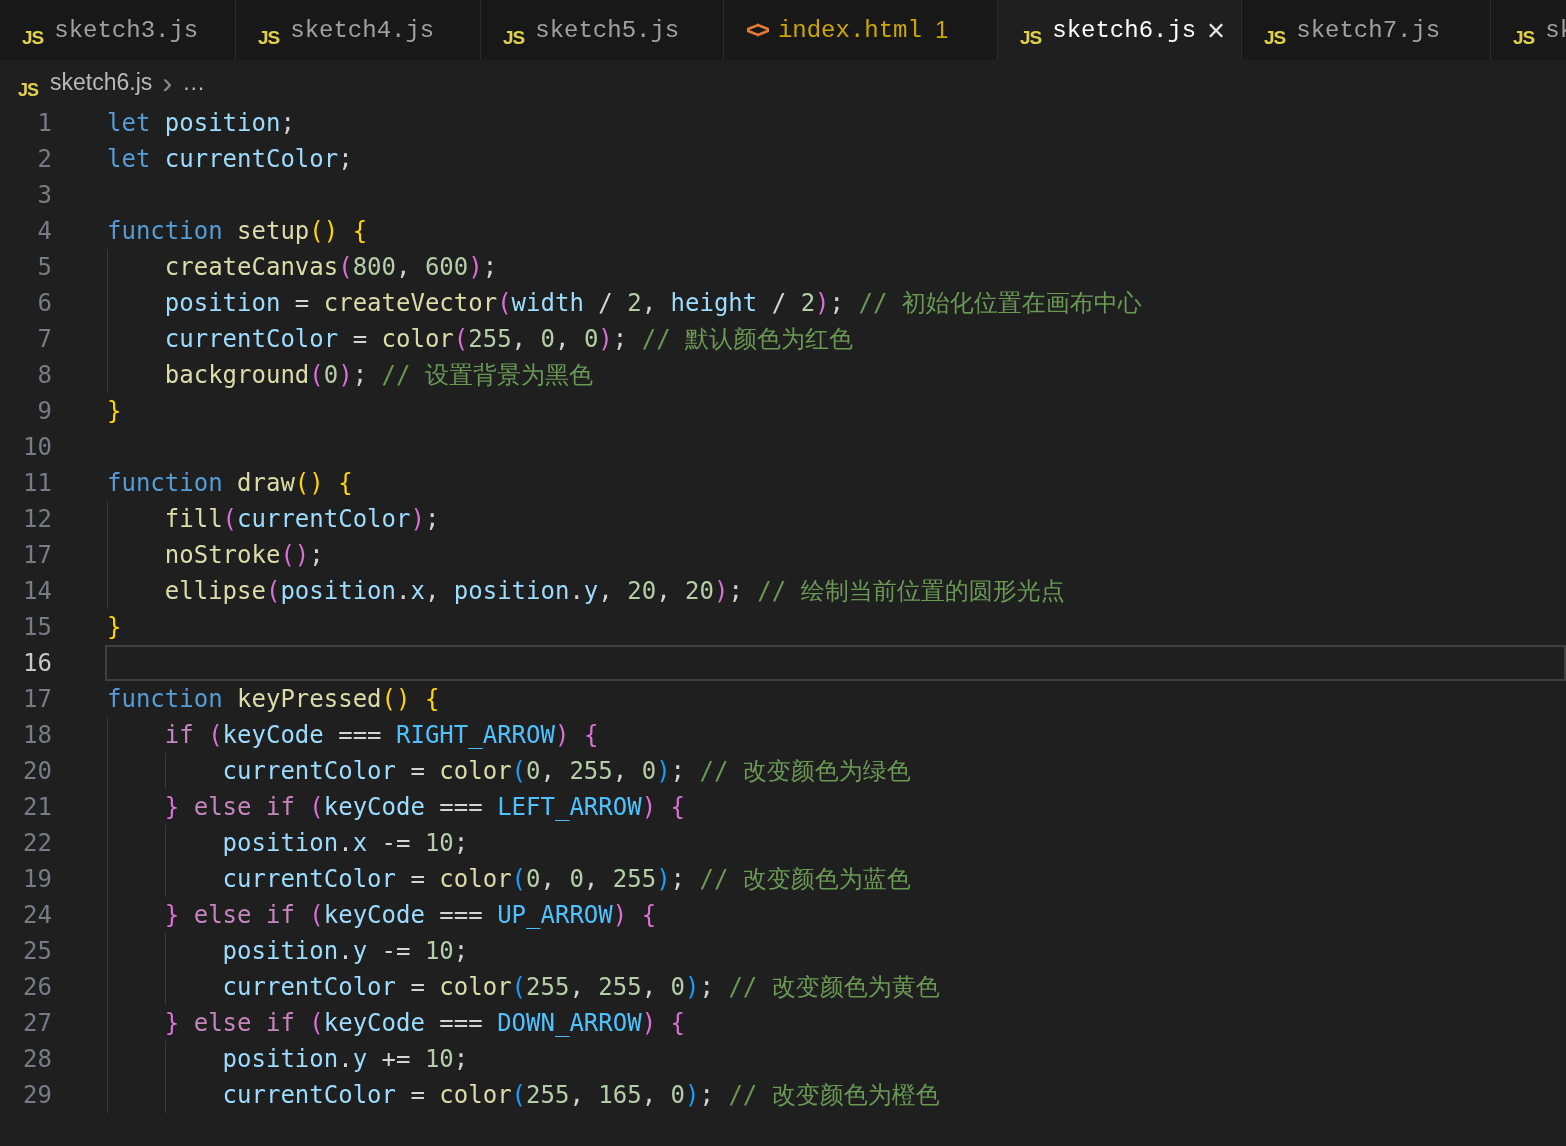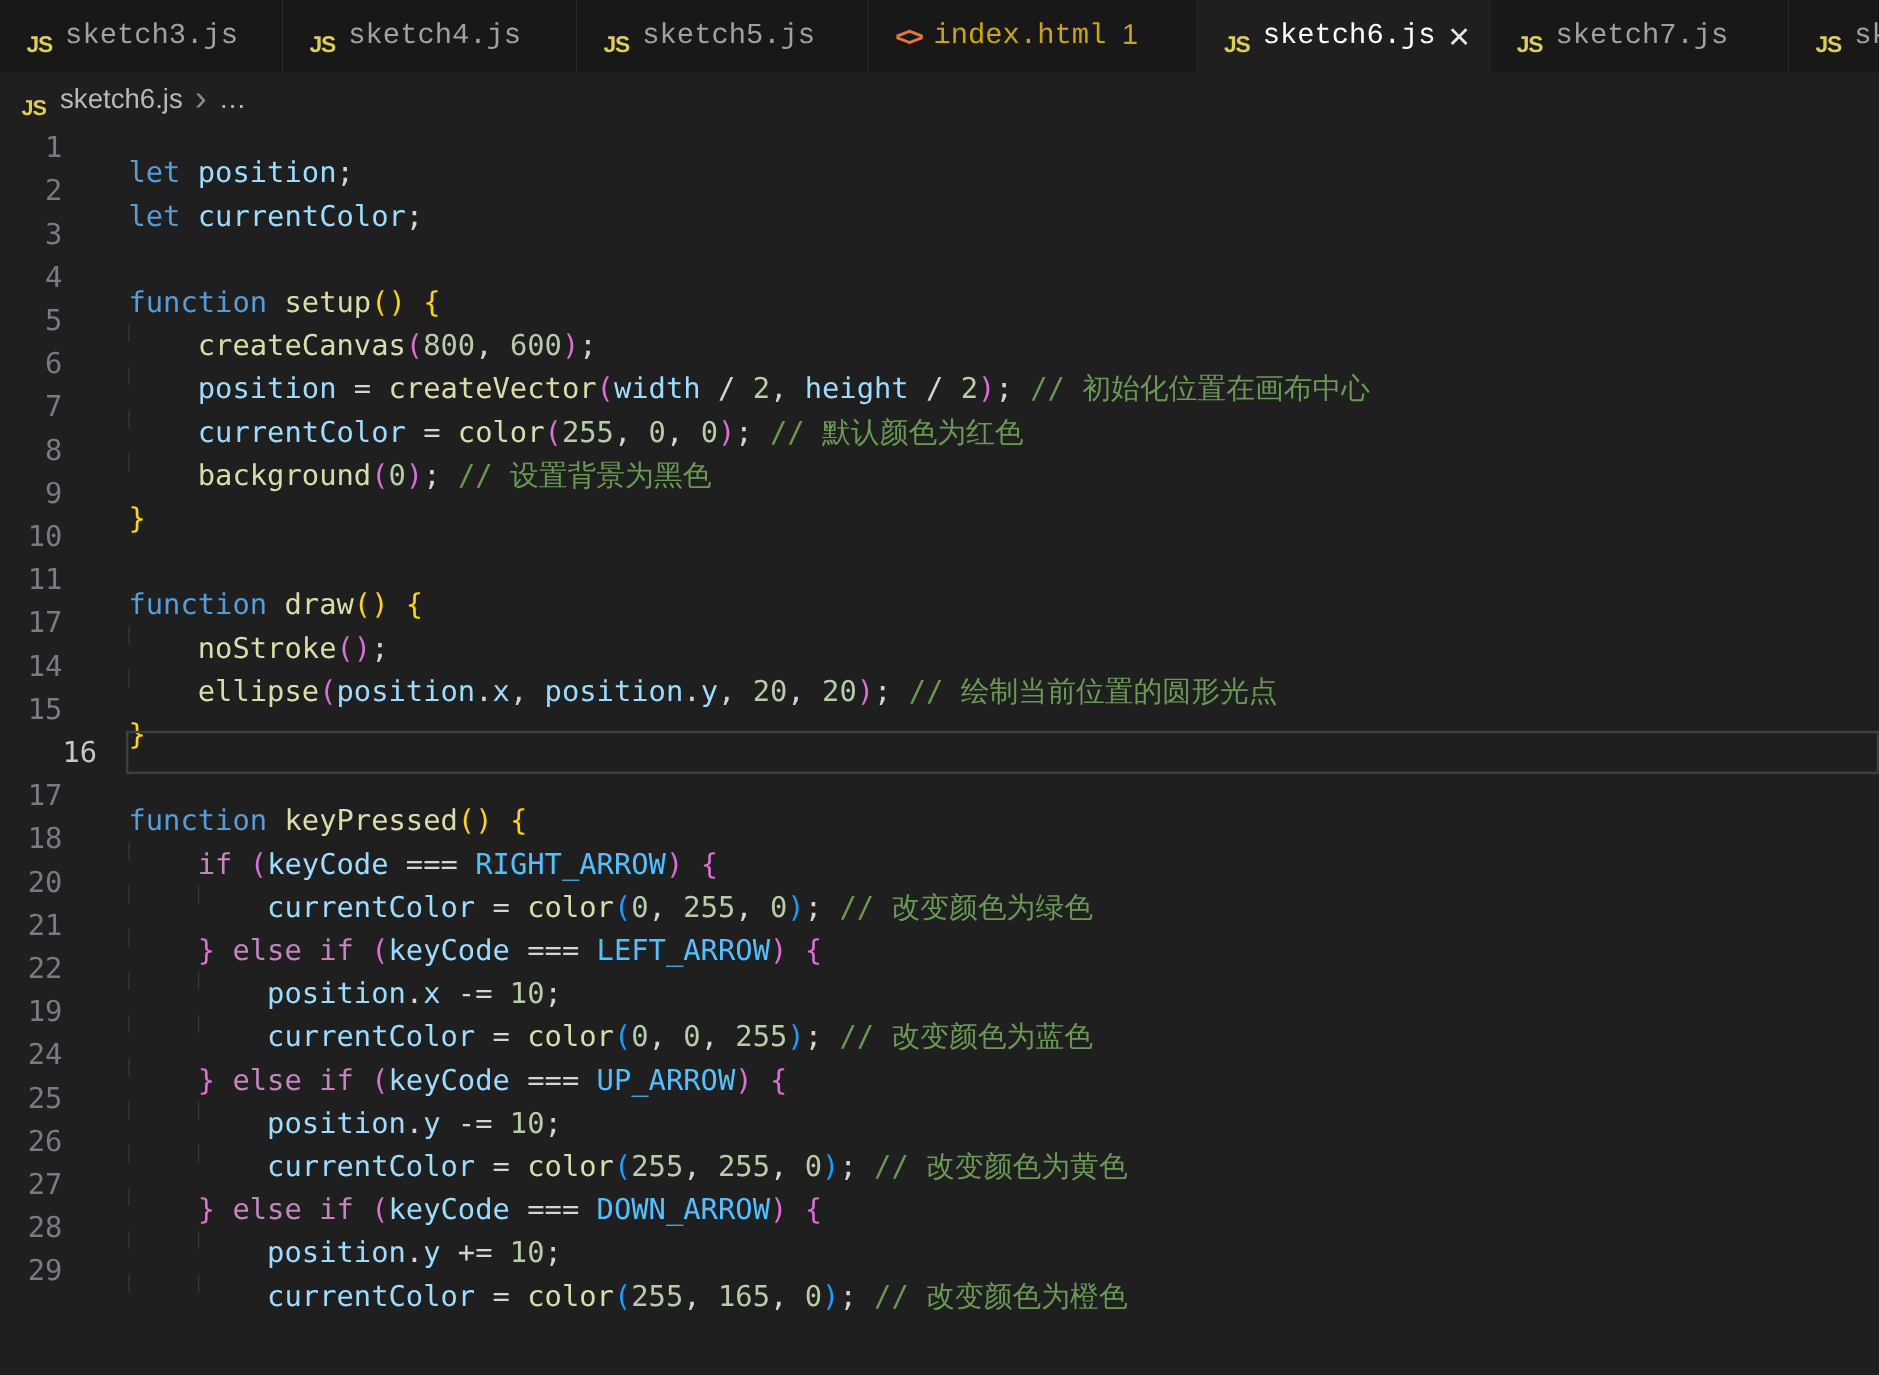--- a/index.html
+++ b/index.html
@@ -40,24 +40,24 @@
   .bc-file { color:#b8b8b8; cursor:pointer; }
   .bc-chev { color:#8a8a8a; margin:0 10px; font-size:30px; line-height:23px; }
   .bc-sym  { color:#b8b8b8; cursor:pointer; letter-spacing:2px; }
   
   .editor { font-family:"DejaVu Sans Mono","Liberation Mono",monospace; font-size:24px; }
   .line { display:flex; height:36px; line-height:36px; position:relative; }
   .gutter {
     width:52px; flex:none; text-align:right;
     color:#767c86; font-size:24px; user-select:none;
   }
-  .line.current .gutter { color:#c8c8c8;margin-left:29px; }
+  .line.current .gutter { color:#c8c8c8; }
   .code {
     position:relative; margin-left:55px; flex:1;
-    white-space:pre; color:#d4d4d4;margin-top:21px;
+    white-space:pre; color:#d4d4d4;
   }
   .iguide { position:absolute; top:0; bottom:0; width:1px; background:#3a3a3a; }
   .curbox {
     position:absolute; left:105px; right:0; top:0; bottom:0;
     border:2px solid #3f3f3f;
   }
   
   .tk-kw   { color:#569CD6; }
   .tk-ctrl { color:#C586C0; }
   .tk-fn   { color:#DCDCAA; }
@@ -152,20 +152,24 @@
     </div>
     <div class="line">
       <div class="gutter">10</div>
       <div class="code"></div>
     </div>
     <div class="line">
       <div class="gutter">11</div>
       <div class="code"><span class="tk-kw">function </span><span class="tk-fn">draw</span><span class="tk-b1">()</span><span class="tk-op"> </span><span class="tk-b1">{</span></div>
     </div>
     <div class="line">
+      <div class="gutter">12</div>
+      <div class="code"><span class="iguide" style="left: 0ch;"></span><span class="tk-op">    </span><span class="tk-fn">fill</span><span class="tk-b2">(</span><span class="tk-var">currentColor</span><span class="tk-b2">)</span><span class="tk-op">;</span></div>
+    </div>
+    <div class="line">
       <div class="gutter">17</div>
       <div class="code"><span class="iguide" style="left: 0ch;"></span><span class="tk-op">    </span><span class="tk-fn">noStroke</span><span class="tk-b2">()</span><span class="tk-op">;</span></div>
     </div>
     <div class="line">
       <div class="gutter">14</div>
       <div class="code"><span class="iguide" style="left: 0ch;"></span><span class="tk-op">    </span><span class="tk-fn">ellipse</span><span class="tk-b2">(</span><span class="tk-var">position</span><span class="tk-op">.</span><span class="tk-var">x</span><span class="tk-op">, </span><span class="tk-var">position</span><span class="tk-op">.</span><span class="tk-var">y</span><span class="tk-op">, </span><span class="tk-num">20</span><span class="tk-op">, </span><span class="tk-num">20</span><span class="tk-b2">)</span><span class="tk-op">; </span><span class="tk-cm">// 绘制当前位置的圆形光点</span></div>
     </div>
     <div class="line">
       <div class="gutter">15</div>
       <div class="code"><span class="tk-b1">}</span></div>

